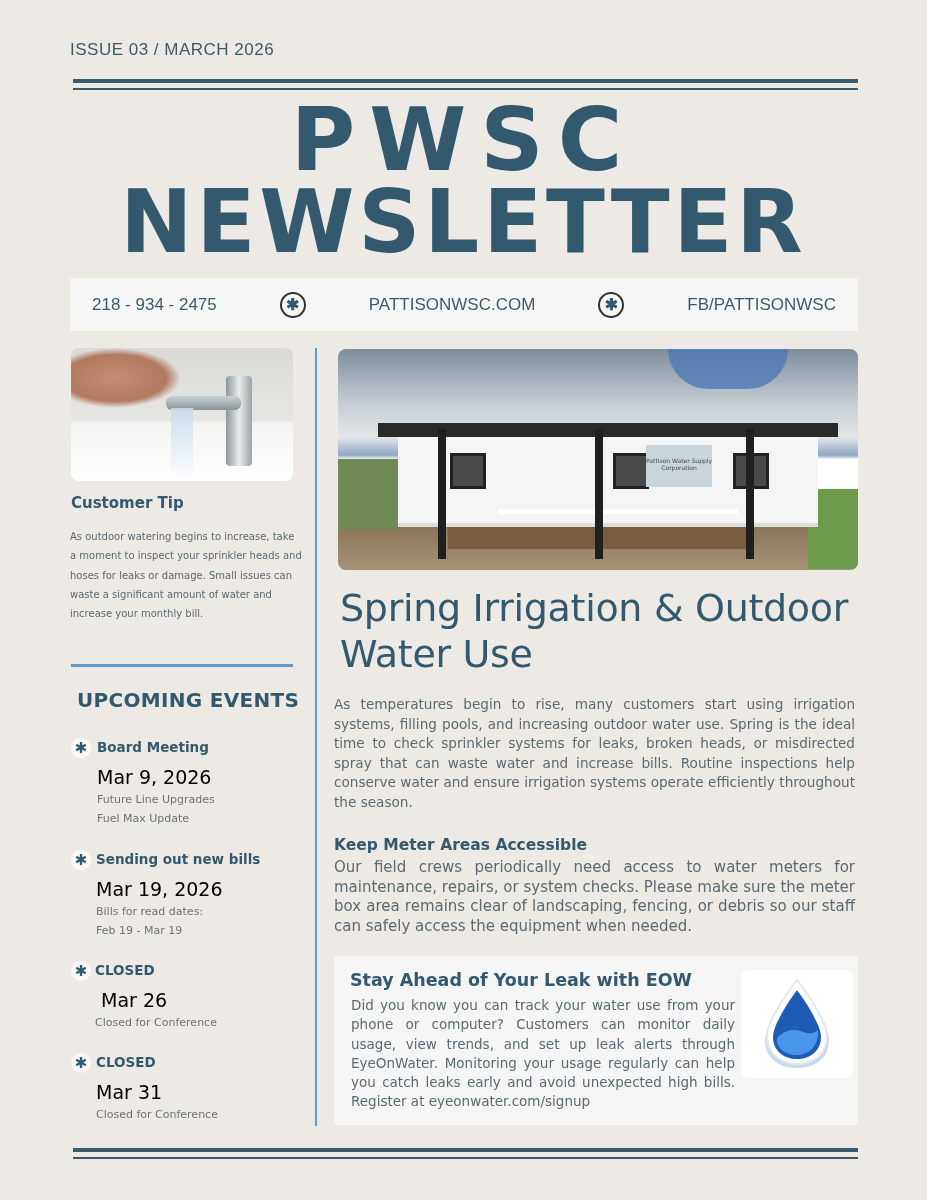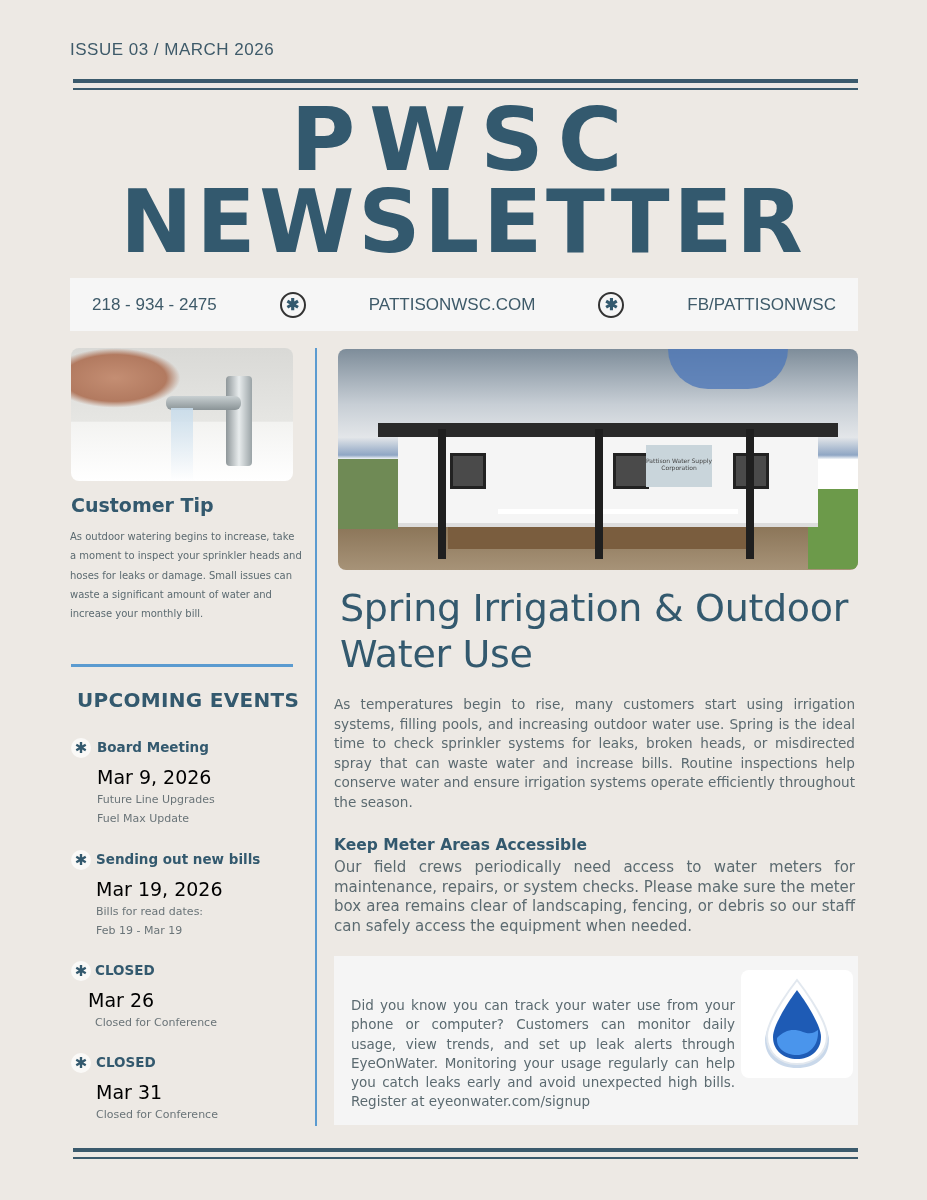--- a/index.html
+++ b/index.html
@@ -52,21 +52,21 @@
     background: radial-gradient(ellipse at 40% 50%, #c48e73 0%, #b27a60 55%, transparent 70%); }
   .tip-photo .faucet-body { position: absolute; left: 155px; top: 28px; width: 26px; height: 90px;
     background: linear-gradient(90deg, #8e9699, #e8eced, #9aa3a6); border-radius: 4px; }
   .tip-photo .faucet-spout { position: absolute; left: 95px; top: 48px; width: 75px; height: 14px;
     background: linear-gradient(180deg, #c9d0d2, #8a9396); border-radius: 6px; }
   .tip-photo .water { position: absolute; left: 100px; top: 60px; width: 22px; height: 73px;
     background: linear-gradient(180deg, rgba(200,220,235,0.9), rgba(255,255,255,0.6)); }
 
   .tip-title {
     position: absolute; left: 71px; top: 494px;
-    font-size: 19px; font-weight: bold; color: #33596e;
+    font-size: 15px; font-weight: bold; color: #33596e;
   }
   .tip-body {
     position: absolute; left: 70px; top: 527px; width: 232px;
     font-size: 10px; line-height: 19.3px; color: #5b6a70;
   }
   .tip-rule { position: absolute; left: 71px; top: 664px; width: 222px; height: 3px; background: #5b9bd0; }
 
   .events-title {
     position: absolute; left: 77px; top: 688px;
     font-size: 20px; font-weight: bold; color: #33596e; letter-spacing: 0.3px;
@@ -184,21 +184,21 @@
   <span class="date" style="left:25px;">Mar 19, 2026</span>
   <div class="desc" style="left:25px;">
     <div>Bills for read dates:</div>
     <div>Feb 19 - Mar 19</div>
   </div>
 </div>
 
 <div class="event" style="top:962px;">
   <span class="bullet">✱</span>
   <span class="name" style="left:24px;">CLOSED</span>
-  <span class="date" style="left:17px;">Mar 26</span>
+  <span class="date" style="left:30px;">Mar 26</span>
   <div class="desc" style="left:24px;">
     <div>Closed for Conference</div>
   </div>
 </div>
 
 <div class="event" style="top:1054px;">
   <span class="bullet">✱</span>
   <span class="name" style="left:25px;">CLOSED</span>
   <span class="date" style="left:25px;">Mar 31</span>
   <div class="desc" style="left:25px;">
@@ -222,20 +222,21 @@
   <div class="post" style="left:257px;"></div>
   <div class="post" style="left:408px;"></div>
 </div>
 
 <div class="article-title">Spring Irrigation &amp; Outdoor Water Use</div>
 <div class="article-body">As temperatures begin to rise, many customers start using irrigation systems, filling pools, and increasing outdoor water use. Spring is the ideal time to check sprinkler systems for leaks, broken heads, or misdirected spray that can waste water and increase bills. Routine inspections help conserve water and ensure irrigation systems operate efficiently throughout the season.</div>
 <div class="sub-title">Keep Meter Areas Accessible</div>
 <div class="sub-body">Our field crews periodically need access to water meters for maintenance, repairs, or system checks. Please make sure the meter box area remains clear of landscaping, fencing, or debris so our staff can safely access the equipment when needed.</div>
 
 <div class="eow-card">
+  <div class="eow-title">Stay Ahead of Your Leak with EOW</div>
   <div class="eow-body">Did you know you can track your water use from your phone or computer? Customers can monitor daily usage, view trends, and set up leak alerts through EyeOnWater. Monitoring your usage regularly can help you catch leaks early and avoid unexpected high bills. Register at eyeonwater.com/signup</div>
   <div class="eow-logo">
     <svg width="80" height="92" viewBox="0 0 80 92">
       <path d="M40 4 C40 4 8 44 8 62 C8 80 22 90 40 90 C58 90 72 80 72 62 C72 44 40 4 40 4 Z" fill="#c9d8ea"></path>
       <path d="M40 2 C40 2 10 40 10 58 C10 75 23 86 40 86 C57 86 70 75 70 58 C70 40 40 2 40 2 Z" fill="#ffffff" stroke="#e2e8ef" stroke-width="2"></path>
       <path d="M40 12 C40 12 16 44 16 59 C16 73 27 81 40 81 C53 81 64 73 64 59 C64 44 40 12 40 12 Z" fill="#1e5bb5"></path>
       <path d="M20 60 C28 52 36 50 46 54 C54 57 58 54 61 52 C62 68 52 77 40 77 C28 77 19 70 20 60 Z" fill="#4a95ec"></path>
     </svg>
   </div>
 </div>

